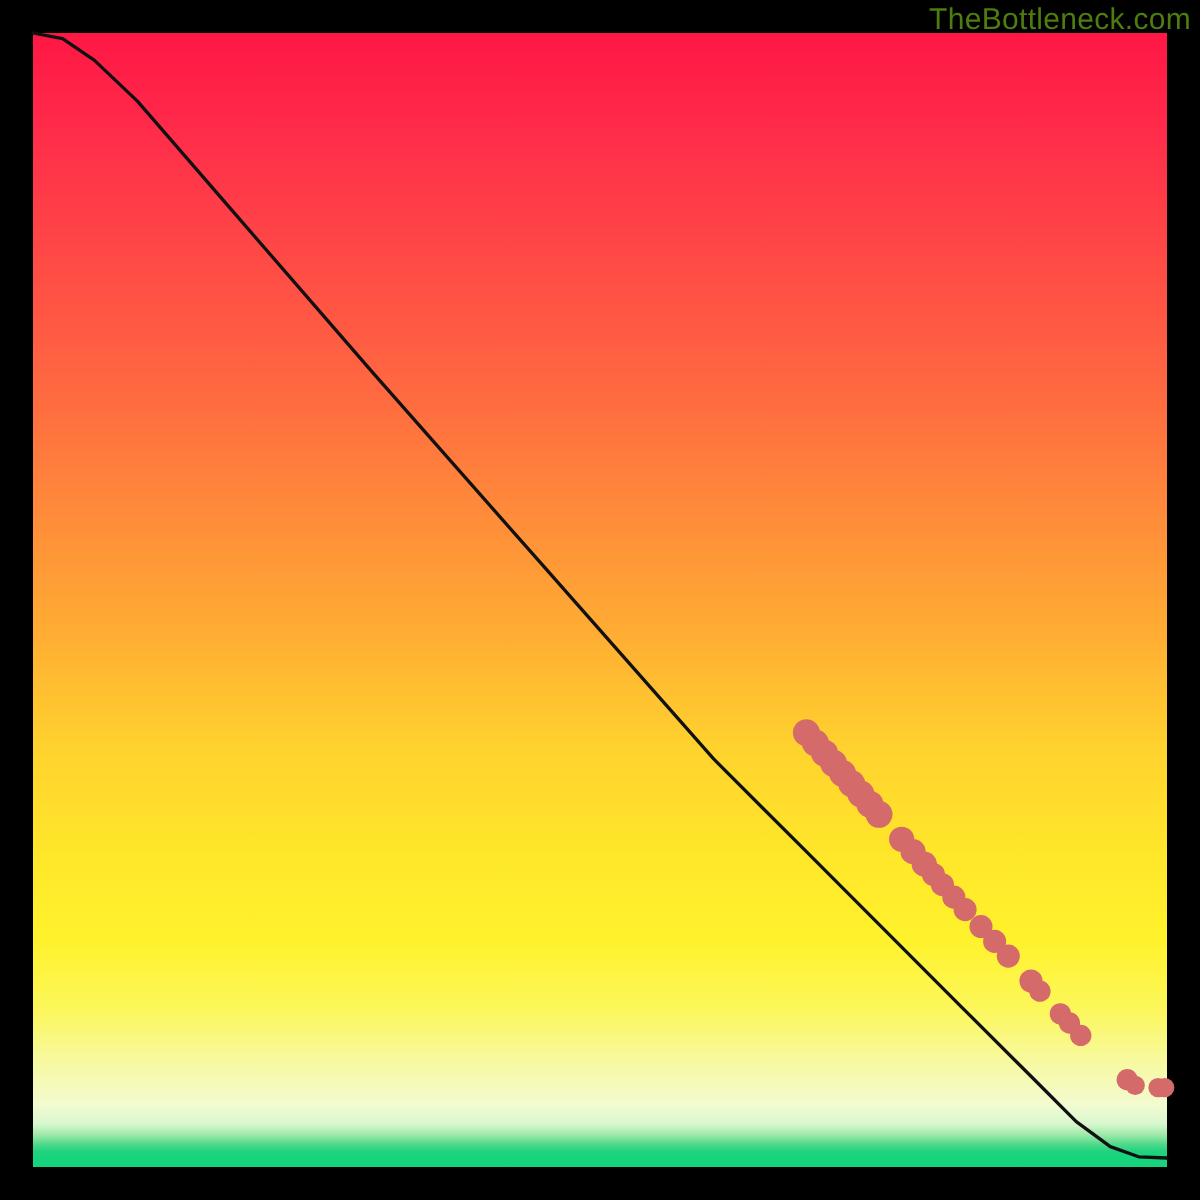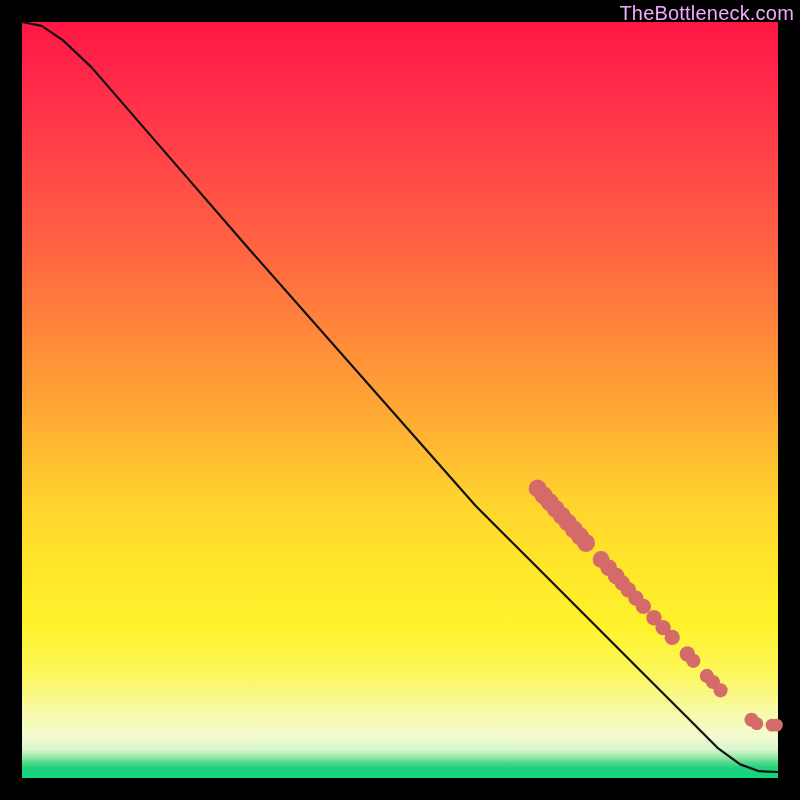--- a/index.html
+++ b/index.html
@@ -43,21 +43,21 @@
       #4fd98a 98.0%,
       #22d37e 98.6%,
       #16d47d 99.2%,
       #14d57c 100%
     );
   }
   .attribution {
     position: absolute;
     top: 2px;
     right: 6px;
-    color: #f0abfc;
+    color: #4d7c0f;
     font-size: 20px;
     font-weight: 500;
     letter-spacing: 0.2px;
     user-select: none;
   }
   svg.curve {
     position: absolute;
     left: 0;
     top: 0;
     width: 756px;

